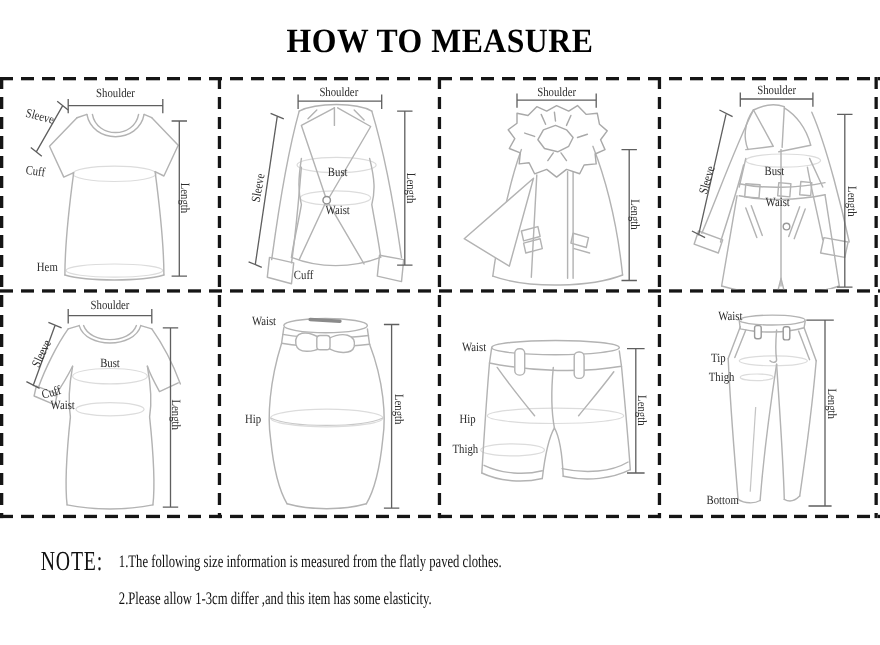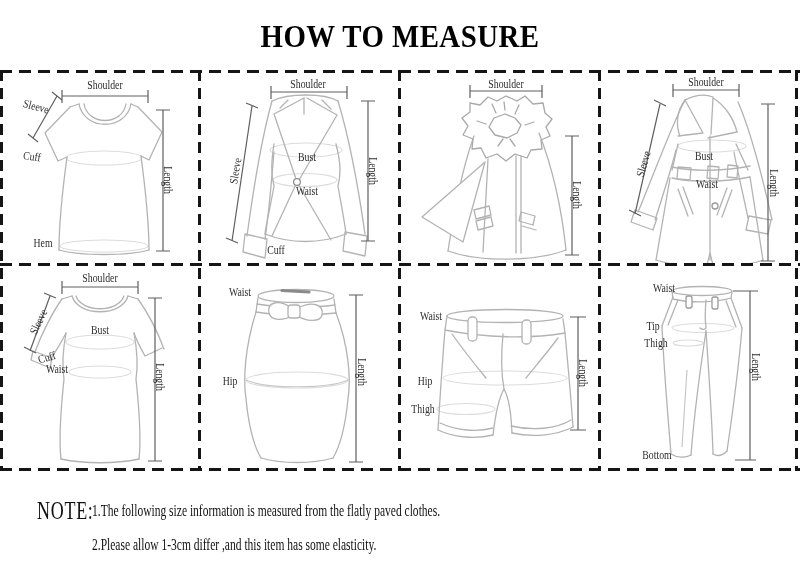--- a/index.html
+++ b/index.html
@@ -19,21 +19,21 @@
   .row2{top:267px;height:201px;}
   .panel svg{position:absolute;left:0;top:0;}
   .meas{stroke:#5f5f5f;stroke-width:1.2;fill:none;}
   .art{stroke:#b3b3b3;stroke-width:1.3;fill:none;stroke-linejoin:round;stroke-linecap:round;}
   .artf{stroke:#b3b3b3;stroke-width:1.3;fill:#fff;stroke-linejoin:round;}
   .faint{stroke:#dcdcdc;stroke-width:1.1;fill:none;}
   .lbl{position:absolute;font-size:11.5px;color:#2d2d2d;white-space:nowrap;line-height:1;}
   
   .note-head{position:absolute;left:37px;top:497px;font-size:25px;color:#111;
              transform:scaleX(.72);transform-origin:0 0;letter-spacing:1px;}
-  .note-lines{position:absolute;left:92px;top:502px;}
+  .note-lines{position:absolute;left:108px;top:502px;}
   .note-line{font-size:16px;color:#111;white-space:nowrap;
              transform:scaleX(.72);transform-origin:0 50%;}
   .note-line + .note-line{margin-top:16px;}
 </style>
 </head>
 <body>
 
 <div class="page">
 
   <h1 class="title">HOW TO MEASURE</h1>

